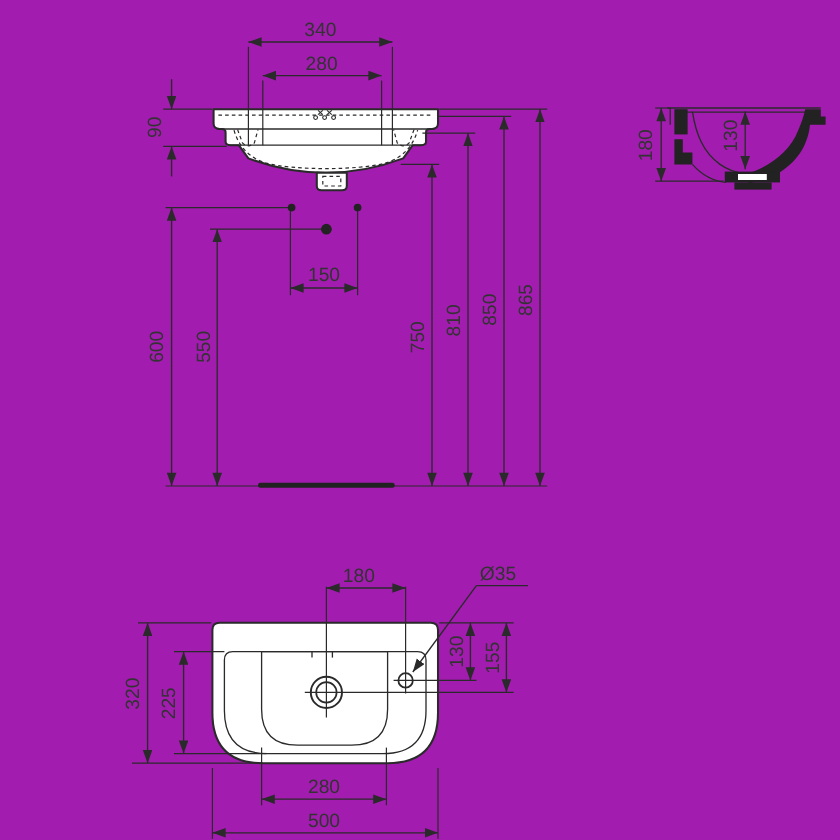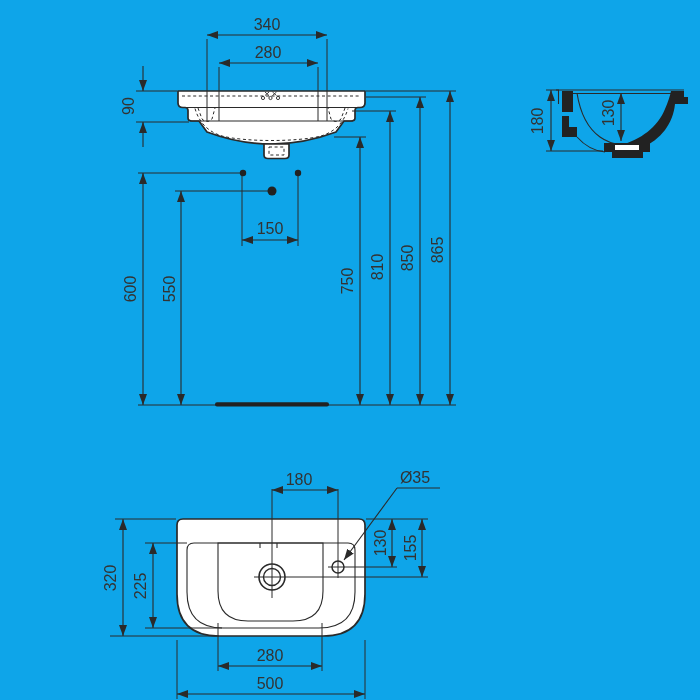--- a/index.html
+++ b/index.html
@@ -1,16 +1,16 @@
 <!DOCTYPE html>
 <html><head>
 <meta charset="utf-8">
 <style>
   html,body{margin:0;padding:0;background:#ffffff;}
-  .canvas{position:relative;width:700px;height:700px;background:#0ea5e9;overflow:hidden;
+  .canvas{position:relative;width:700px;height:700px;background:#a21caf;overflow:hidden;
           font-family:"Liberation Sans", sans-serif;}
   svg{display:block;}
   svg text{font-family:"Liberation Sans", sans-serif;font-size:16px;fill:#333333;}
   .obj{stroke:#2a2a2a;stroke-width:1.7;fill:#ffffff;stroke-linejoin:round;}
   .objthin{stroke:#2a2a2a;stroke-width:1.1;fill:none;}
   .cut{fill:#222222;stroke:none;}
   .dash{stroke:#2a2a2a;stroke-width:1;fill:none;stroke-dasharray:3,2.6;}
   .dim{stroke:#2a2a2a;stroke-width:1.1;fill:none;}
   .ext{stroke:#2a2a2a;stroke-width:1;fill:none;}
   .dot{fill:#222222;stroke:none;}

